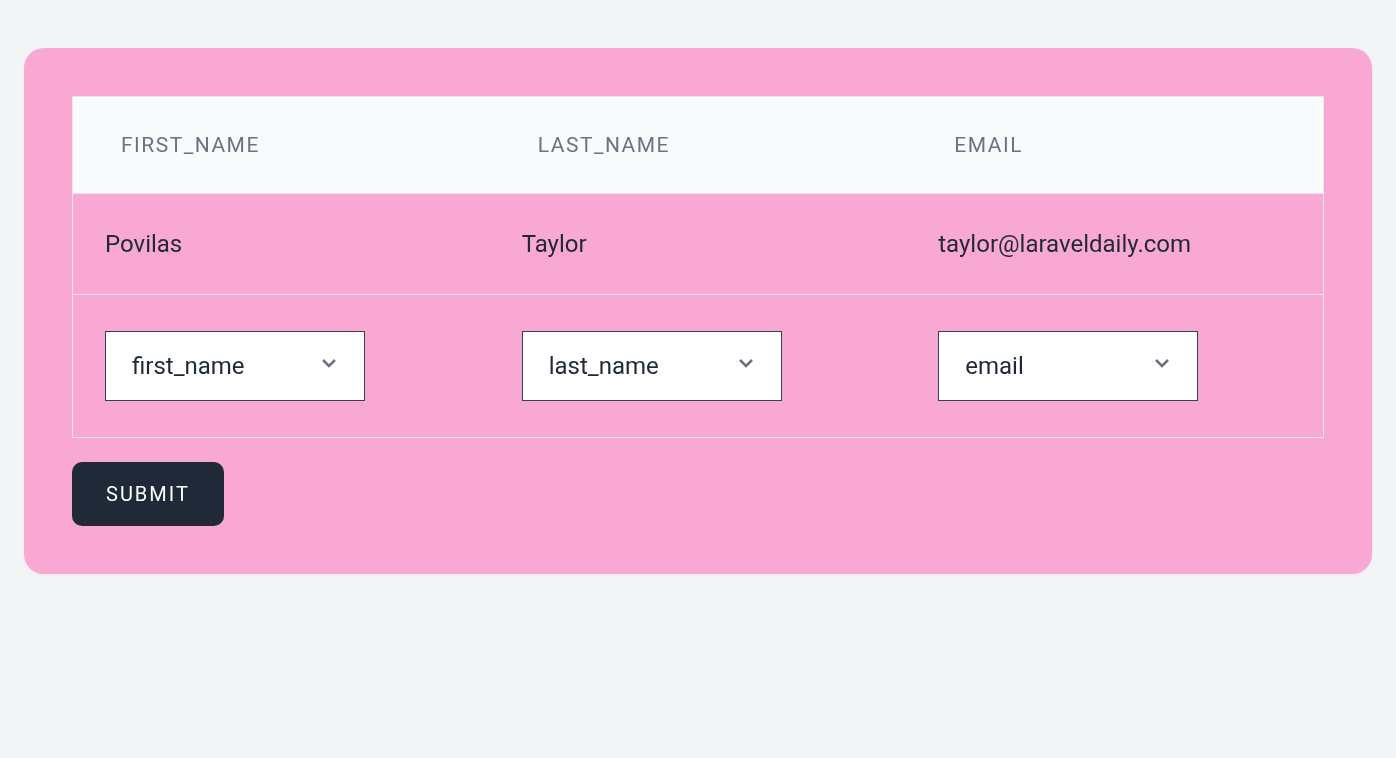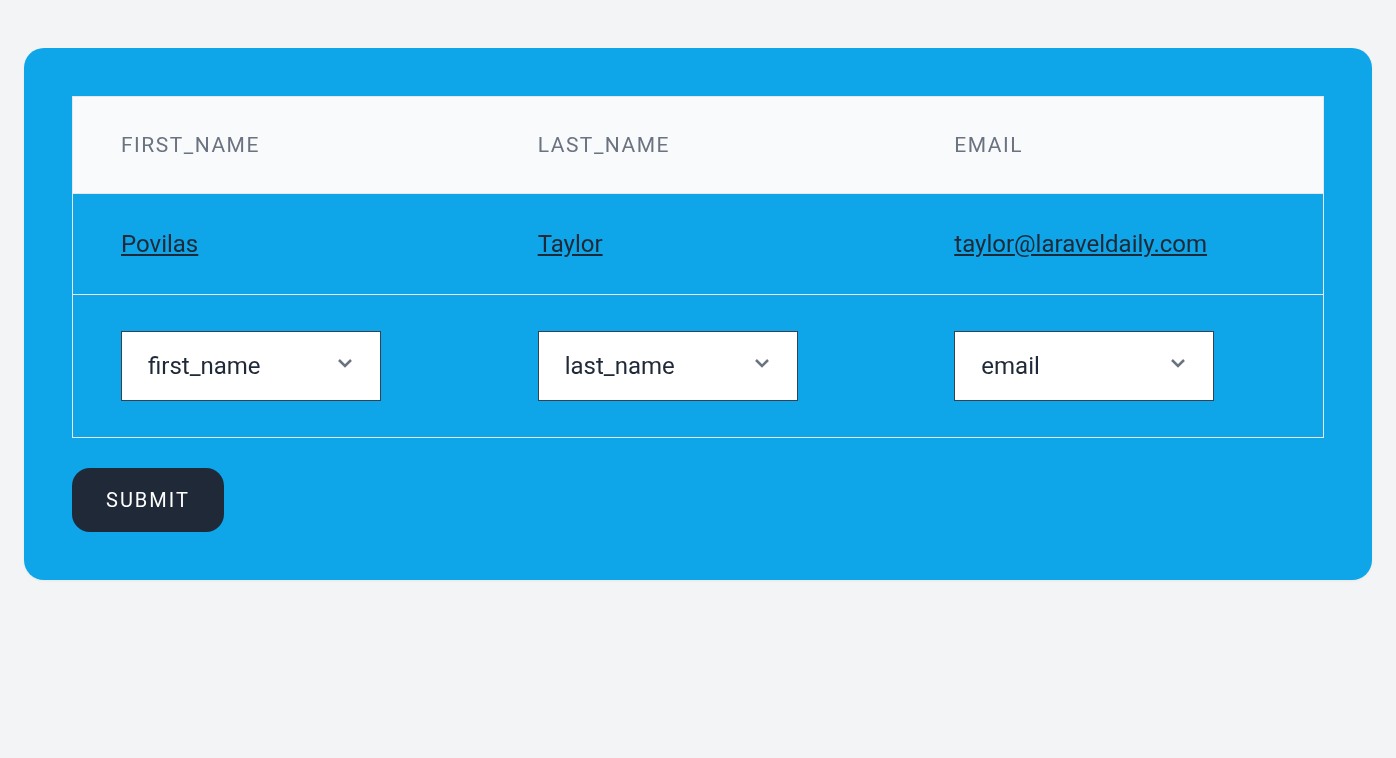--- a/index.html
+++ b/index.html
@@ -8,21 +8,21 @@
       padding: 0;
     }
     body {
       font-family: -apple-system, BlinkMacSystemFont, 'Segoe UI', Roboto, 'Helvetica Neue', sans-serif;
       background: #f3f4f6;
       padding: 48px 24px;
       min-height: 758px;
       width: 1396px;
     }
     .card {
-      background: #0ea5e9;
+      background: #f9a8d4;
       border-radius: 20px;
       padding: 48px;
       max-width: 1348px;
       margin: 0 auto;
       box-shadow: 0 1px 3px rgba(0,0,0,0.05);
     }
     table {
       width: 100%;
       border-collapse: collapse;
       border: 1px solid #e5e7eb;
@@ -33,25 +33,24 @@
     th {
       text-align: left;
       padding: 36px 48px;
       font-size: 21px;
       font-weight: 400;
       color: #6b7280;
       letter-spacing: 1.5px;
       border-bottom: 1px solid #e5e7eb;
     }
     td {
-      padding: 36px 48px;
+      padding: 36px 32px;
       font-size: 24px;
       color: #1f2937;
       border-bottom: 1px solid #e5e7eb;
-      text-decoration: underline;
     }
     tbody tr:last-child td {
       border-bottom: none;
     }
     .select-wrapper {
       position: relative;
       display: inline-block;
     }
     .select-wrapper select {
       appearance: none;
@@ -75,28 +74,28 @@
       pointer-events: none;
     }
     .chevron svg {
       width: 24px;
       height: 24px;
       stroke: #6b7280;
       stroke-width: 2.5;
       fill: none;
     }
     .submit-btn {
-      margin-top: 30px;
+      margin-top: 24px;
       background: #1f2937;
       color: #ffffff;
       border: none;
       padding: 20px 34px;
       font-size: 20px;
       letter-spacing: 2px;
-      border-radius: 18px;
+      border-radius: 10px;
       cursor: pointer;
       font-family: inherit;
       font-weight: 400;
     }
   </style>
 </head>
 <body>
 
 <div class="card">
   <table>

